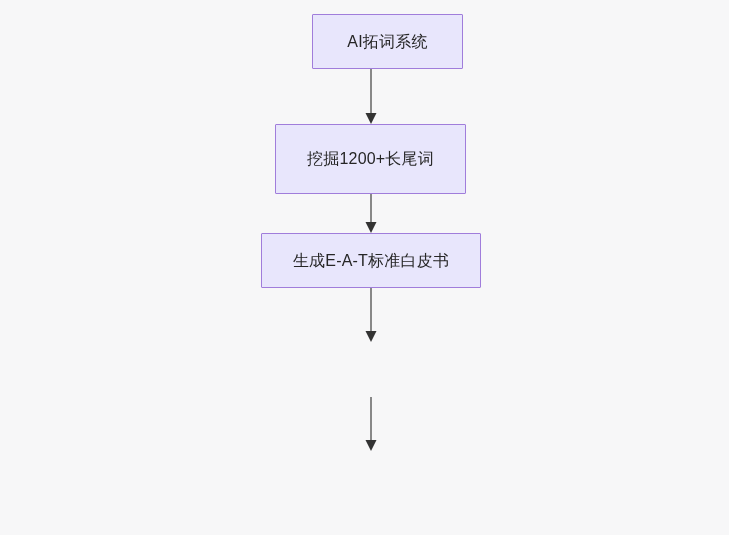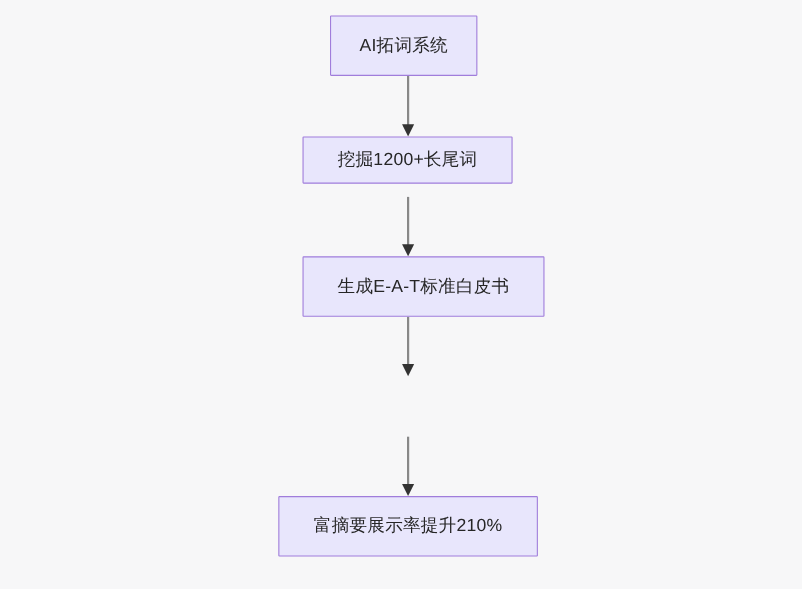--- a/index.html
+++ b/index.html
@@ -70,30 +70,27 @@
   <svg class="edge" style="left:356px; top:288px; width:30px; height:55px;" viewBox="0 0 30 55">
     <line class="edge-line" x1="15" y1="0" x2="15" y2="46"></line>
     <polygon class="edge-arrow" points="15,54 9.5,43 20.5,43"></polygon>
   </svg>
 
   <svg class="edge" style="left:356px; top:397px; width:30px; height:55px;" viewBox="0 0 30 55">
     <line class="edge-line" x1="15" y1="0" x2="15" y2="46"></line>
     <polygon class="edge-arrow" points="15,54 9.5,43 20.5,43"></polygon>
   </svg>
 
-  <div class="node" style="left:300px; top:14px; width:134px; height:55px;">
+  <div class="node" style="left:312px; top:14px; width:151px; height:55px;">
     <span class="node-label">AI拓词系统</span>
   </div>
 
-  <div class="node" style="left:275px; top:124px; width:191px; height:43px;">
+  <div class="node" style="left:275px; top:124px; width:191px; height:70px;">
     <span class="node-label">挖掘1200+长尾词</span>
   </div>
 
-  <div class="node" style="left:261px; top:233px; width:220px; height:55px;margin-left:14px;">
+  <div class="node" style="left:261px; top:233px; width:220px; height:55px;">
     <span class="node-label">生成E-A-T标准白皮书</span>
   </div>
 
 
-  <div class="node" style="left:253px; top:451px; width:236px; height:55px;">
-    <span class="node-label">富摘要展示率提升210%</span>
-  </div>
 
 </div>
 
 </body></html>

